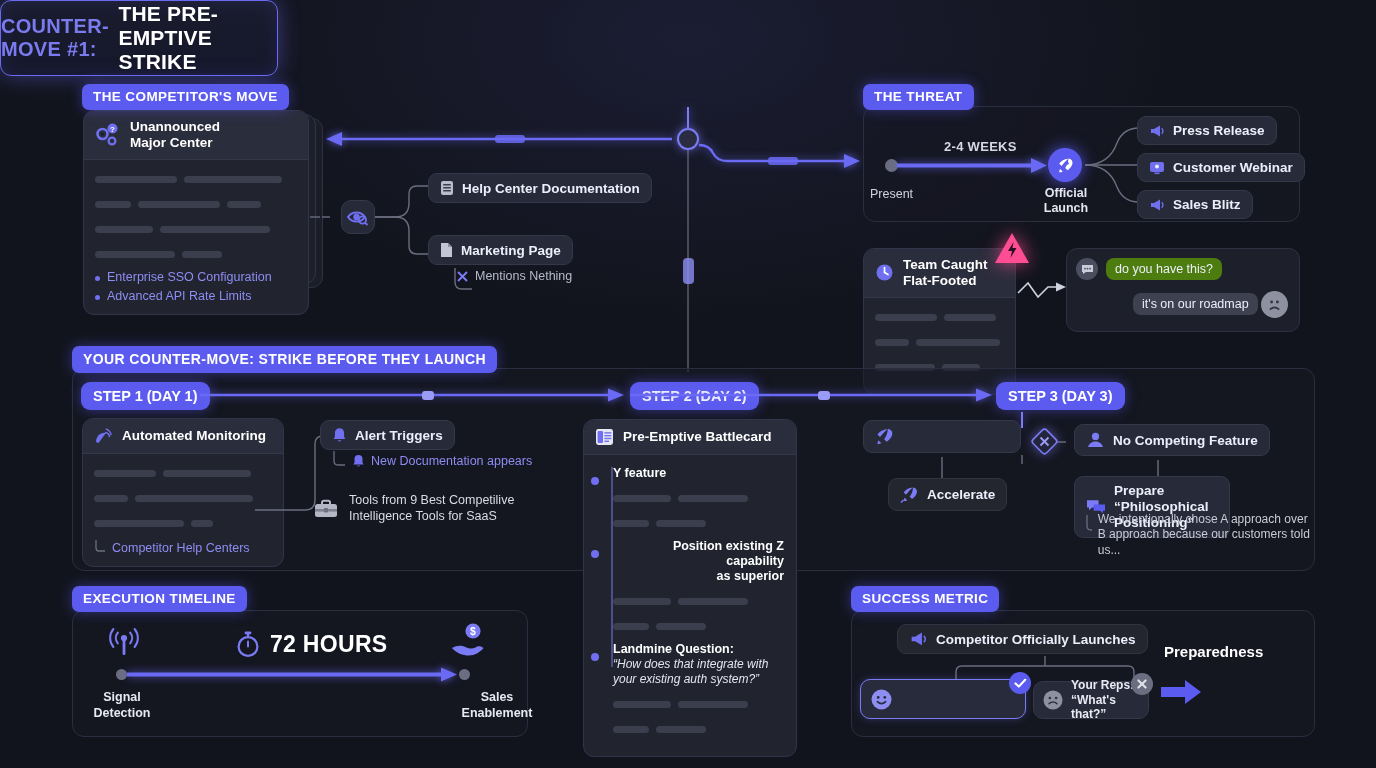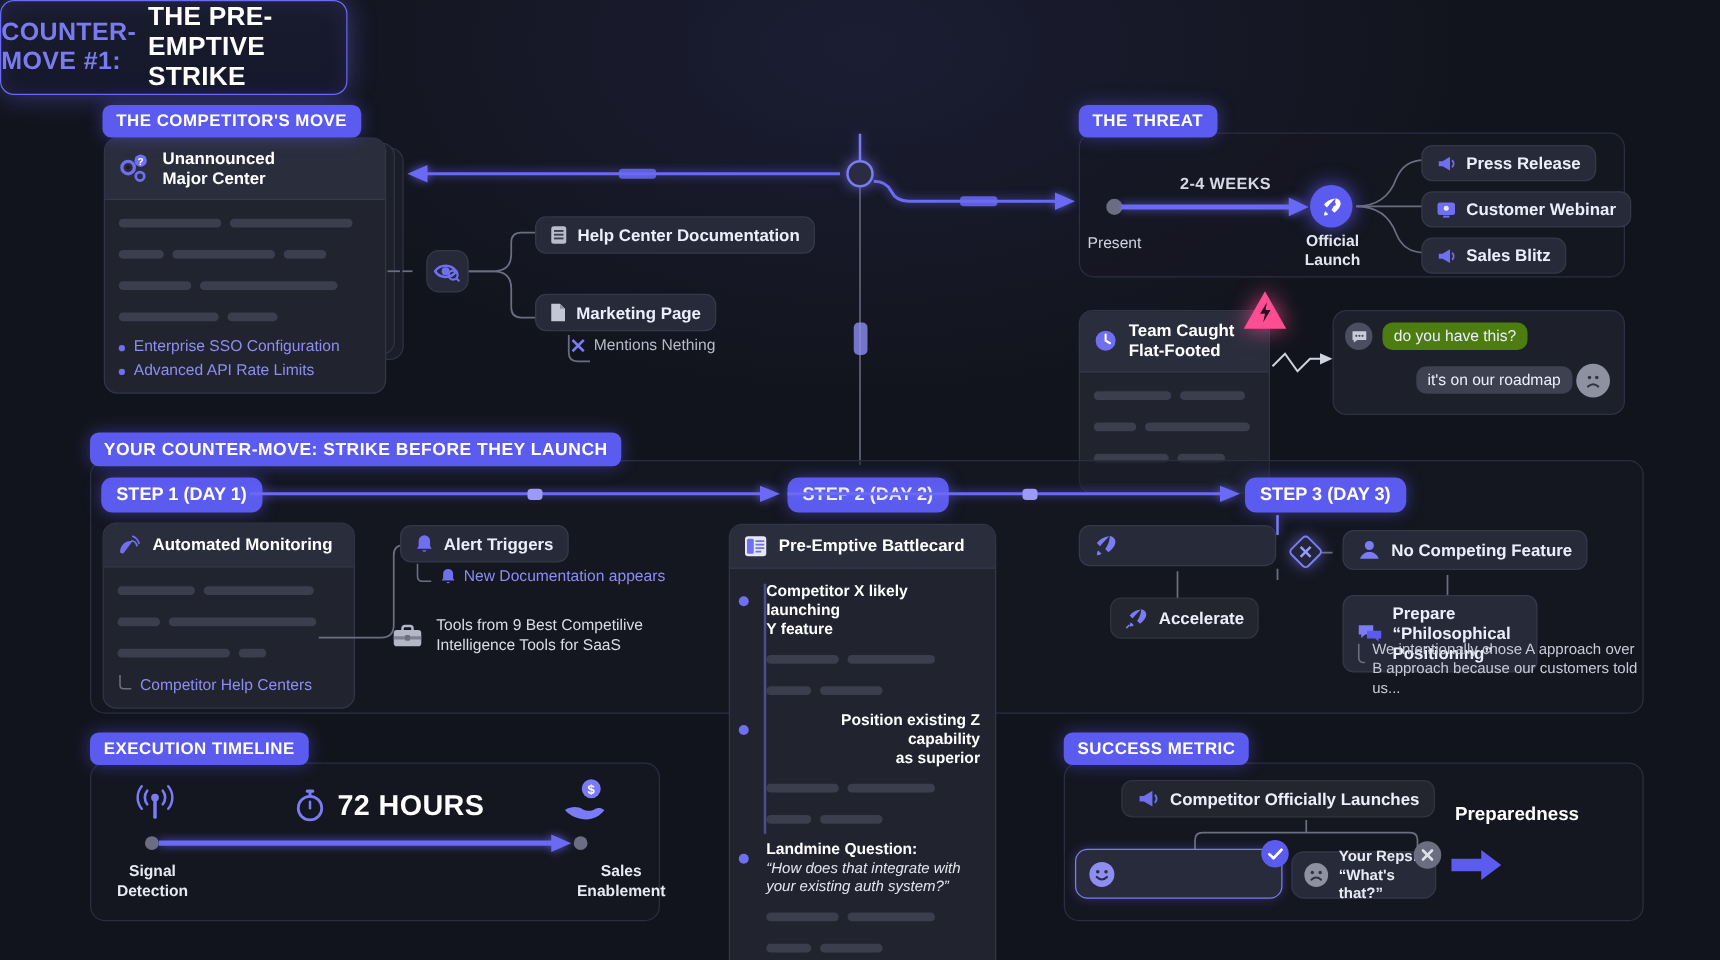--- a/index.html
+++ b/index.html
@@ -416,21 +416,20 @@
         </svg>
     </span>
     <span>Pre-Emptive Battlecard</span>
   </div>
   <div class="card-body" style="padding:11px 12px 12px;position:relative;">
     <div class="abs" style="left:27px;top:12px;width:2px;height:200px;background:#4d4f8d;"></div>
 
     <div style="position:relative;padding-left:17px;">
       <i class="dot" style="position:absolute;left:-5px;top:5px;width:8px;height:8px;"></i>
       <div style="font-size:12.5px;font-weight:bold;color:#fff;line-height:1.2;">
-        <span style="display:block">Competitor X likely launching</span>
         <span style="display:block">Y feature</span>
       </div>
       <div class="skrow" style="margin-top:8px"><i class="sk" style="width:58px"></i><i class="sk" style="width:70px"></i></div>
       <div class="skrow"><i class="sk" style="width:36px"></i><i class="sk" style="width:50px"></i></div>
     </div>
 
     <div style="position:relative;padding-left:17px;margin-top:6px;">
       <i class="dot" style="position:absolute;left:-5px;top:5px;width:8px;height:8px;"></i>
       <div style="font-size:12.5px;font-weight:bold;color:#fff;line-height:1.2;text-align:right;">
         <span style="display:block">Position existing Z capability</span>

